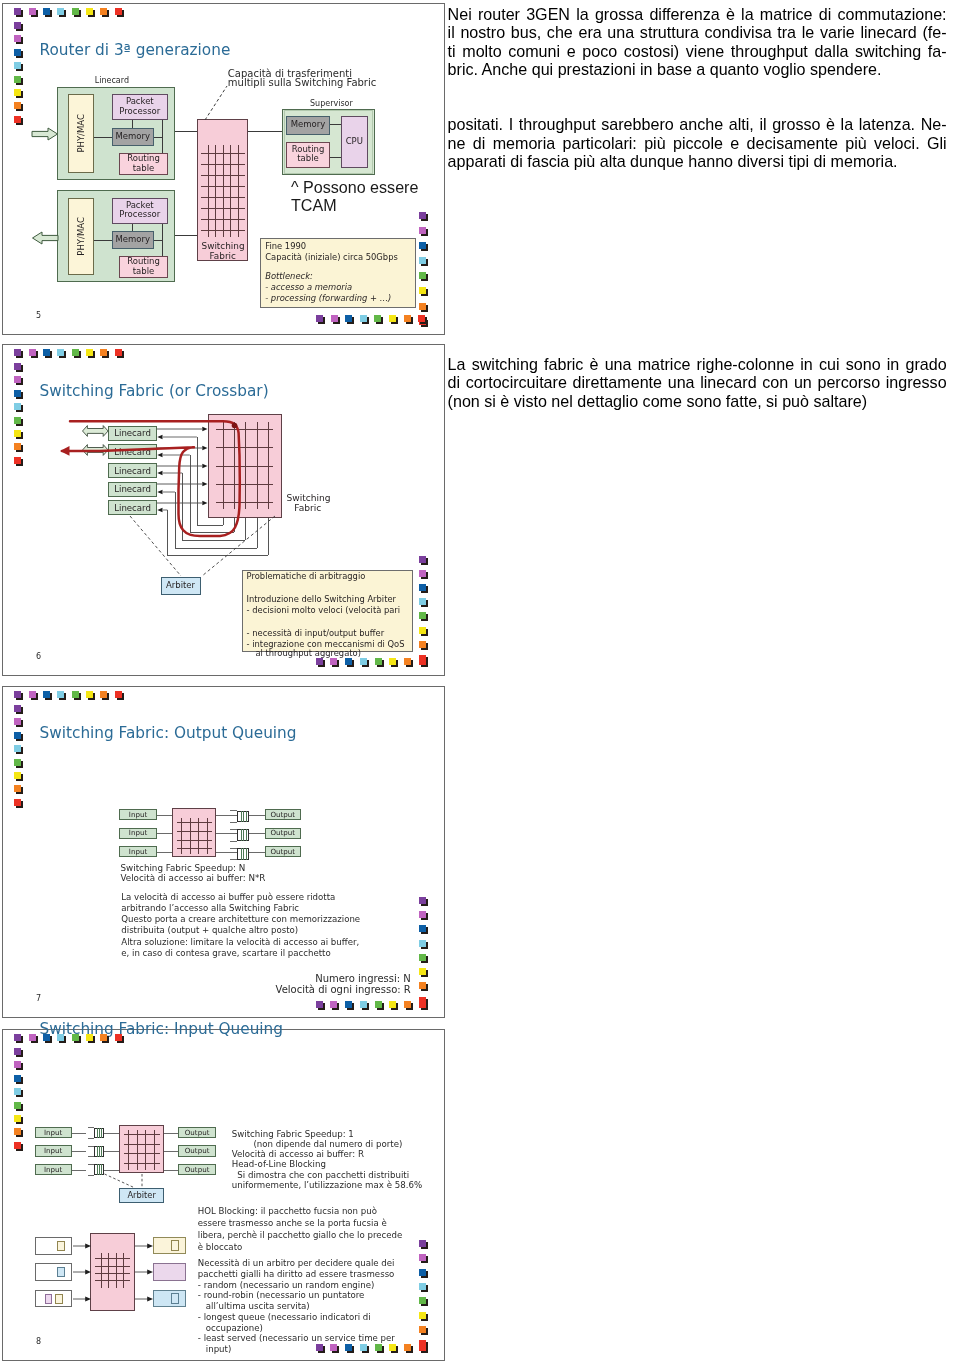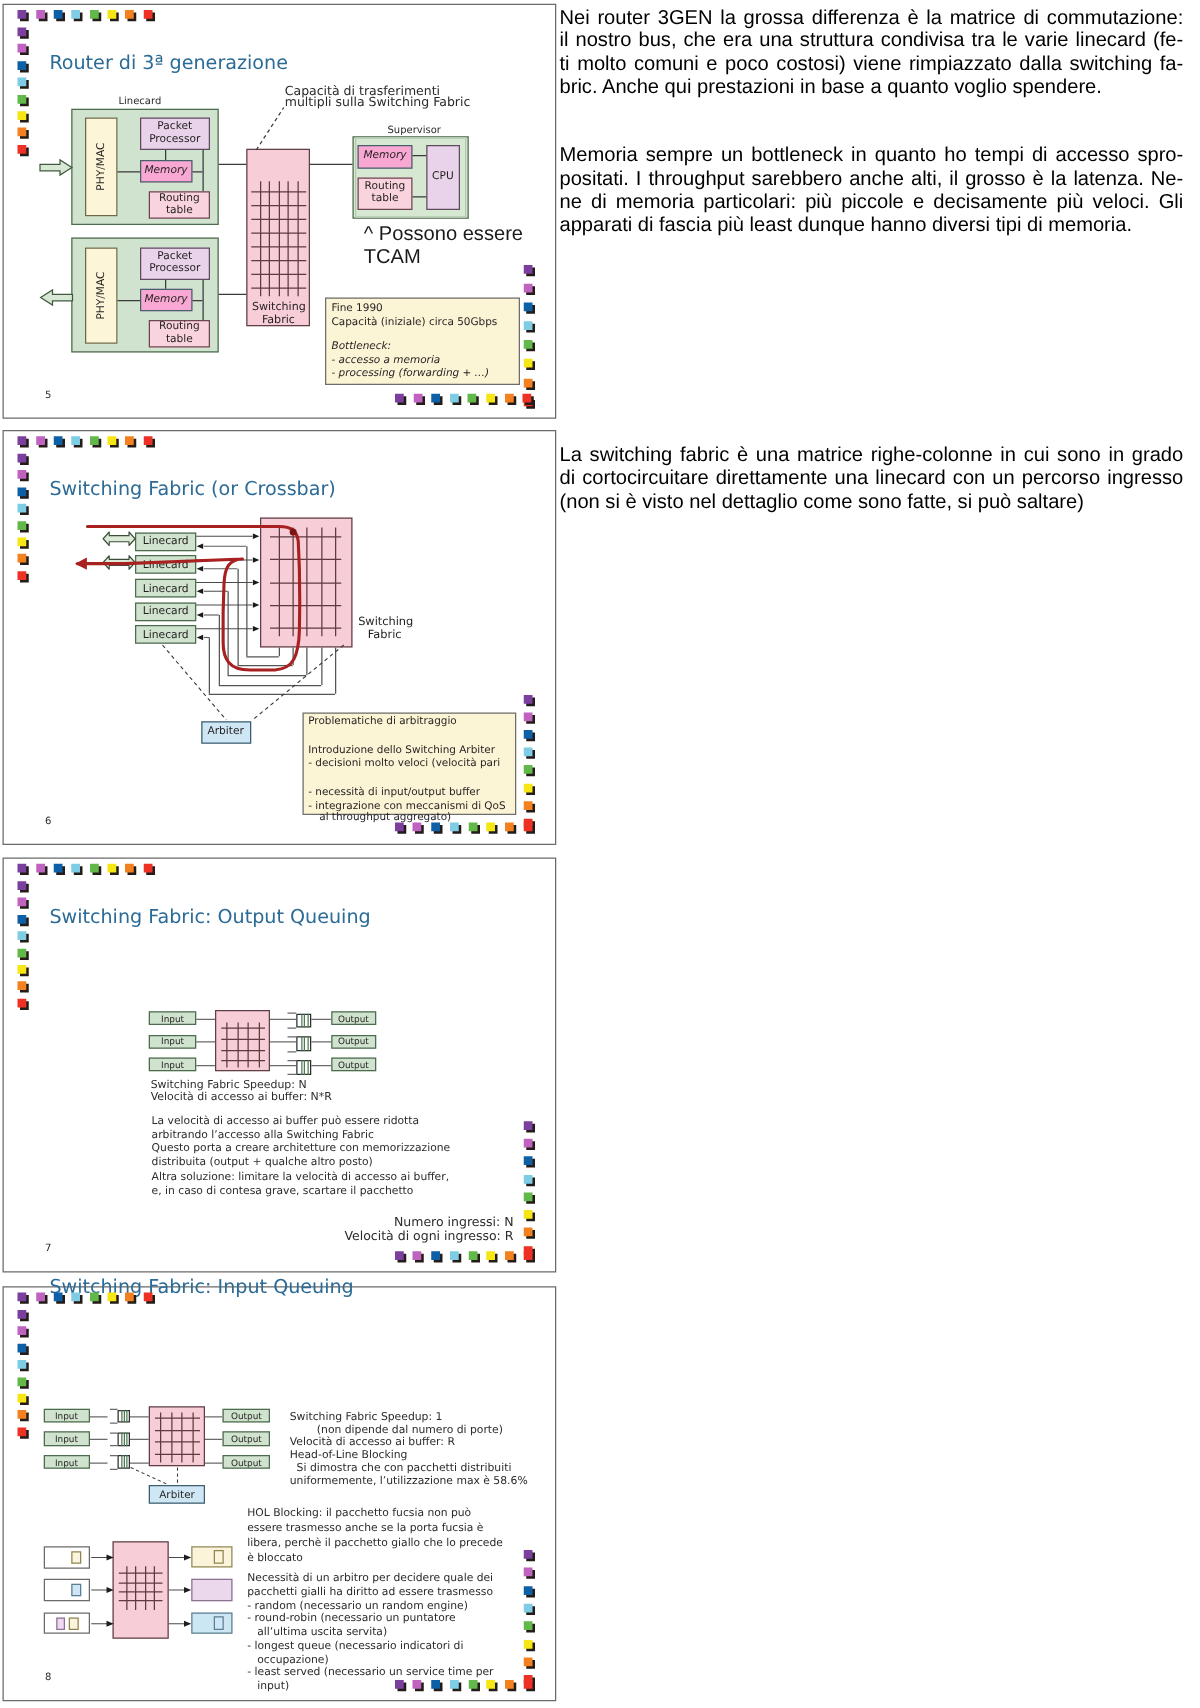--- a/index.html
+++ b/index.html
@@ -21,21 +21,21 @@
 .note>span{display:block;text-align:justify;text-align-last:justify;}
 .note>span.nj{text-align-last:left;}
 
 .bx{position:absolute;box-sizing:border-box;border:1px solid #5c5c5c;}
 .bx.green{background:#cfe3cf;border-color:#4f6b4f;}
 .bx.greenlite{background:#d8e8d4;border-color:#4f6b4f;}
 .bx.cream{background:#fcf5d8;border-color:#6b6b4a;}
 .bx.pink{background:#f9d3dd;border-color:#6b4650;}
 .bx.pinkdark{background:#f7cdd8;border-color:#5e4047;}
 .bx.violet{background:#e9d3ea;border-color:#5f4a60;}
-.bx.blue{background:#f9a8d4;border-color:#46606b;font-style:italic;}
+.bx.blue{background:#a3a3a3;border-color:#46606b;}
 .bx.bluel{background:#cfe7f5;border-color:#3d5e70;}
 .bx.white{background:#ffffff;border-color:#4a4a4a;}
 .bx .t{position:absolute;left:0;right:0;top:50%;transform:translateY(-50%);
        text-align:center;color:#231f20;}
 .bx .t.d1{margin-top:1px;}
 .ln{position:absolute;}
 
 .vtext{position:absolute;display:flex;align-items:center;justify-content:center;
        font-size:8.5px;color:#231f20;}
 .vtext{writing-mode:vertical-rl;transform:rotate(180deg);}
@@ -270,28 +270,27 @@
 <div class="tcam" style="left:291px;top:177.5px"><span>^ Possono essere</span><br><span>TCAM</span></div>
 <div class="callout" style="left:259.8px;top:238px;width:156px;height:70px"></div>
 <div class="ct" style="left:265.2px;top:241px">Fine 1990</div>
 <div class="ct" style="left:265.2px;top:252px">Capacità (iniziale) circa 50Gbps</div>
 <div class="ct it" style="left:265.2px;top:270.5px">Bottleneck:</div>
 <div class="ct it" style="left:265.2px;top:281.5px">- accesso a memoria</div>
 <div class="ct it" style="left:265.2px;top:292.5px">- processing (forwarding + …)</div>
 <div class="lbl note" style="left:447.6px;top:4.5px;font-size:16.1px;line-height:18.5px;width:499px;text-align:justify;">
       <span>Nei router 3GEN la grossa differenza è la matrice di commutazione:</span>
       <span>il nostro bus, che era una struttura condivisa tra le varie linecard (fe-</span>
-      <span>ti molto comuni e poco costosi) viene rimpiazzato dalla switching fa-</span>
+      <span>ti molto comuni e poco costosi) viene throughput dalla switching fa-</span>
       <span class="nj">bric. Anche qui prestazioni in base a quanto voglio spendere.</span>
     </div>
 <div class="lbl note" style="left:447.6px;top:115px;font-size:16.1px;line-height:18.5px;width:499px;text-align:justify;">
-      <span>Memoria sempre un bottleneck in quanto ho tempi di accesso spro-</span>
       <span>positati. I throughput sarebbero anche alti, il grosso è la latenza. Ne-</span>
       <span>ne di memoria particolari: più piccole e decisamente più veloci. Gli</span>
-      <span class="nj">apparati di fascia più least dunque hanno diversi tipi di memoria.</span>
+      <span class="nj">apparati di fascia più alta dunque hanno diversi tipi di memoria.</span>
     </div>
 <div class="lbl note" style="left:447.6px;top:354.5px;font-size:16.1px;line-height:18.5px;width:499px;text-align:justify;">
       <span>La switching fabric è una matrice righe-colonne in cui sono in grado</span>
       <span>di cortocircuitare direttamente una linecard con un percorso ingresso</span>
       <span class="nj">(non si è visto nel dettaglio come sono fatte, si può saltare)</span>
     </div>
 <div class="sframe" style="top:344px;height:332px"></div>
 <span class="sq" style="left:14.3px;top:349.2px">
       <i></i>
       <b style="background:#7b3f9d"></b>

